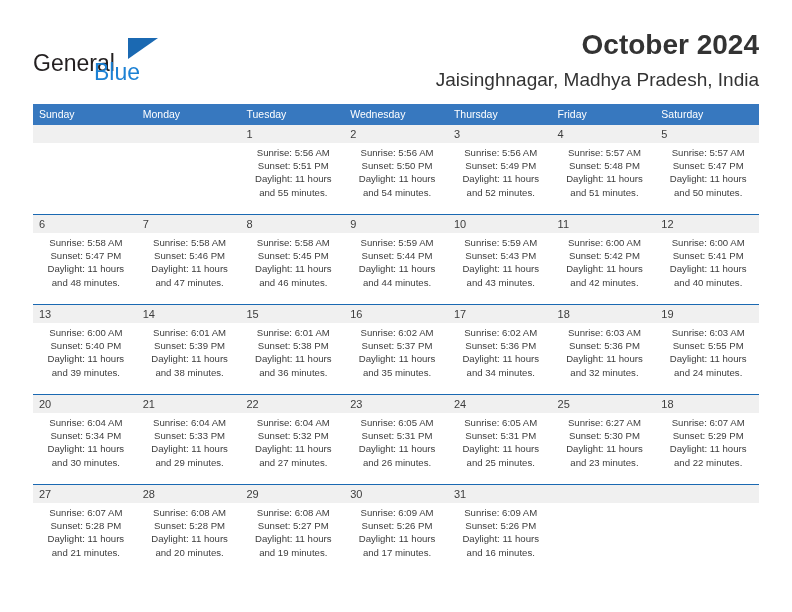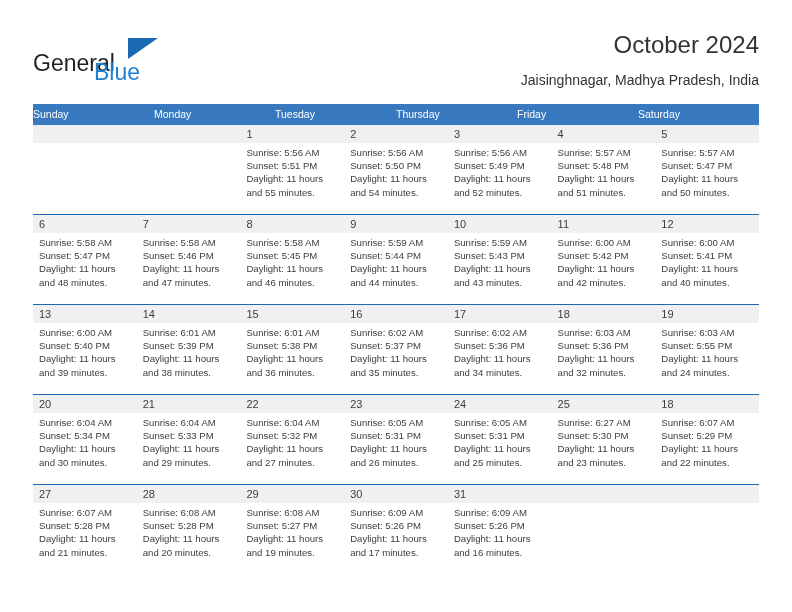--- a/index.html
+++ b/index.html
@@ -63,29 +63,29 @@
     line-height: 26px;
     font-family: "Liberation Sans", sans-serif;
   }
   .title-block {
     position: absolute;
     right: 0;
     top: 0;
     text-align: right;
   }
   .cal-title {
-    font-size: 24px;
+    font-size: 28px;
     color: #333333;
     line-height: 34px;
-    font-weight: normal;
+    font-weight: bold;
     margin: 0;
     font-family: "Liberation Sans", sans-serif;
   }
   .cal-subtitle {
-    font-size: 14px;
+    font-size: 19px;
     color: #333333;
     line-height: 20px;
     margin: 8px 0 0 0;
     font-family: "Liberation Sans", sans-serif;
   }
 
   
   .calendar {
     position: absolute;
     left: 33px;
@@ -95,20 +95,21 @@
   .weekday-row {
     display: flex;
     background: #3778bf;
     height: 21px;
   }
   .weekday-cell {
     flex: 1 1 0;
     color: #ffffff;
     font-size: 10.5px;
     line-height: 21px;
+    padding-left: 6px;
     box-sizing: border-box;
     overflow: hidden;
     white-space: nowrap;
   }
 
   .week-row {
     border-top: 1.5px solid #1b69b2;
   }
   .week-row:first-of-type {
     border-top: none;
@@ -131,20 +132,21 @@
     background: #ffffff;
     height: 71px;
   }
   .detail-cell {
     flex: 1 1 0;
     box-sizing: border-box;
     padding: 3px 4px 0 6px;
     font-size: 9.6px;
     line-height: 13.2px;
     color: #3d3d3d;
+    text-align: center;
   }
   .detail-line {
     white-space: nowrap;
     overflow: hidden;
   }
 </style>
 </head>
 <body>
 
 <div class="page">
@@ -162,20 +164,21 @@
       <p class="cal-subtitle">Jaisinghnagar, Madhya Pradesh, India</p>
     </div>
 
   </div>
 
   <div class="calendar">
     <div class="weekday-row" id="weekday-row">
         <div class="weekday-cell">Sunday</div>
         <div class="weekday-cell">Monday</div>
         <div class="weekday-cell">Tuesday</div>
+        <div class="weekday-cell">Wednesday</div>
         <div class="weekday-cell">Thursday</div>
         <div class="weekday-cell">Friday</div>
         <div class="weekday-cell">Saturday</div>
       </div>
     <div id="weeks-container">
         <div class="week-row">
           <div class="daynum-row">
             <div class="daynum-cell"></div>
             <div class="daynum-cell"></div>
             <div class="daynum-cell">1</div>

